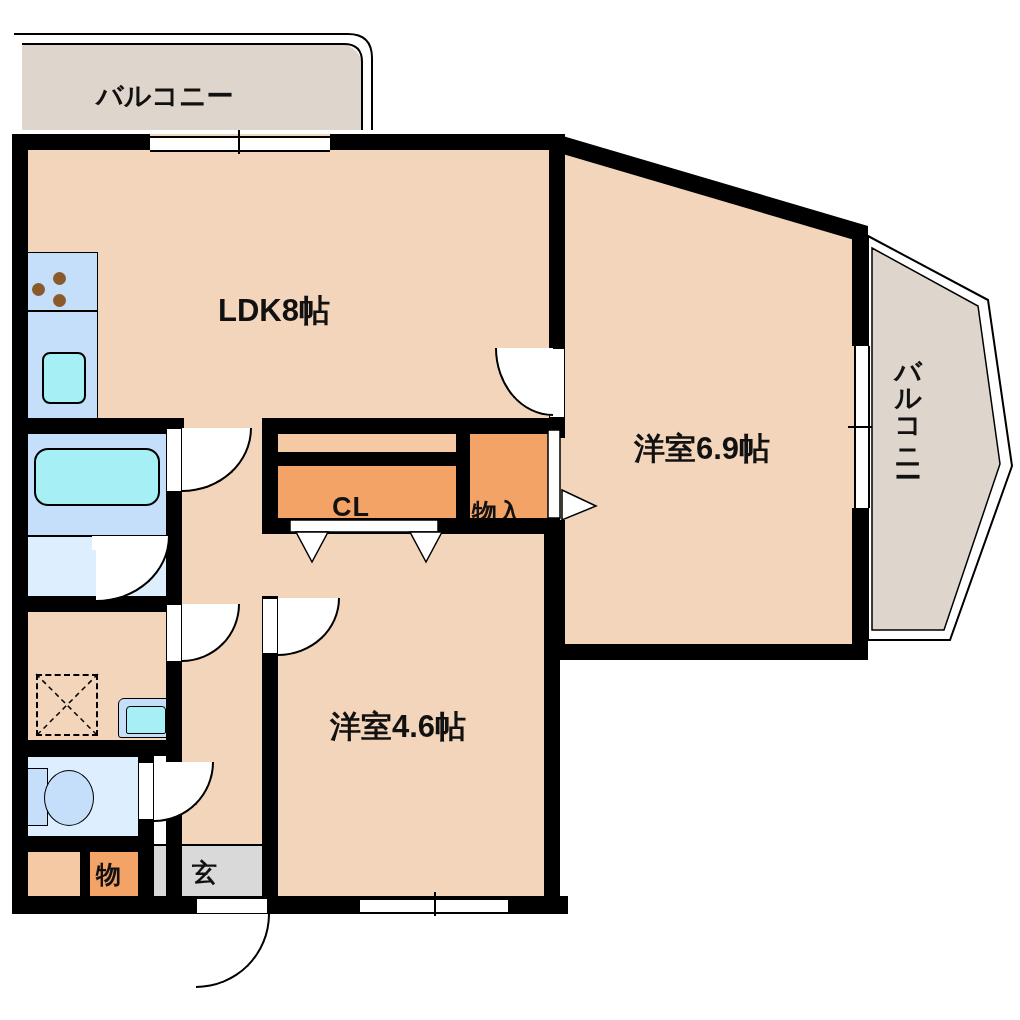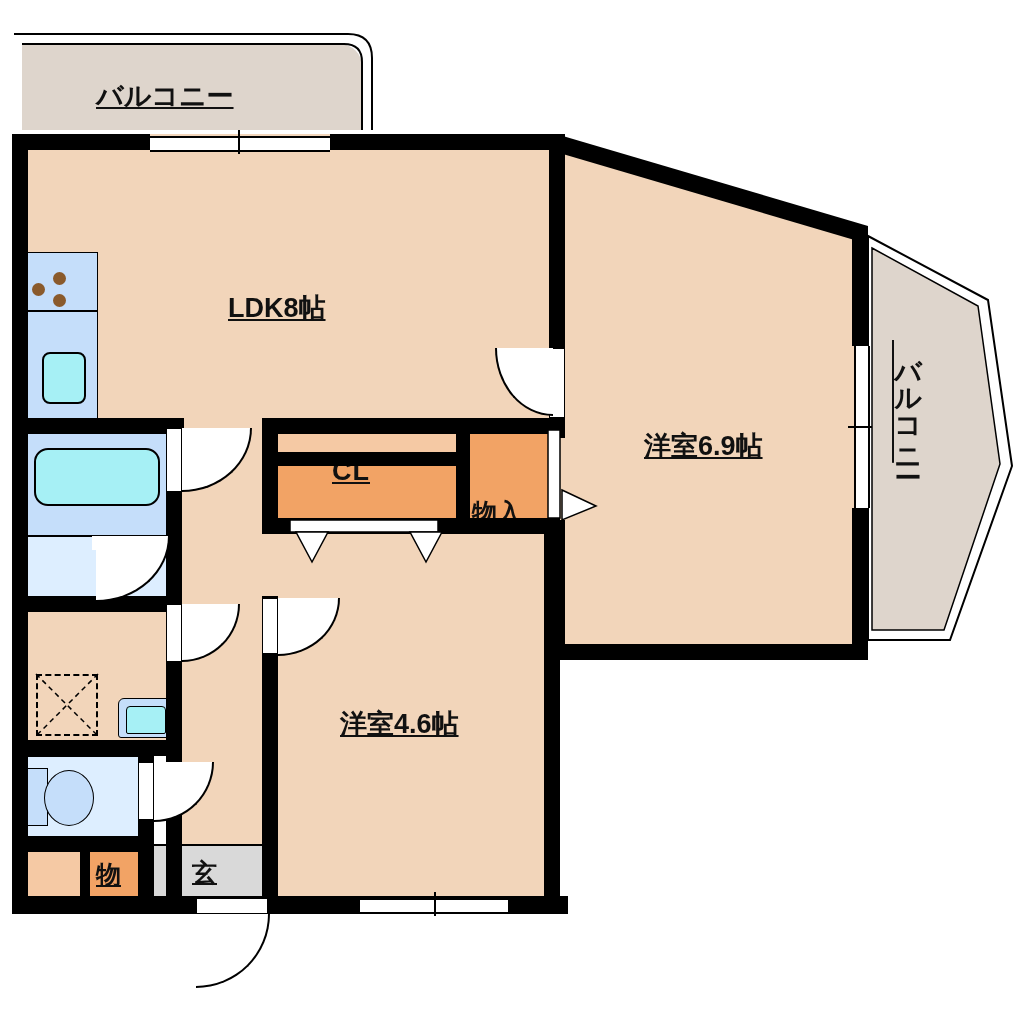--- a/index.html
+++ b/index.html
@@ -12,22 +12,22 @@
   .closet{background:#f2a365;}
   .closet-light{background:#f5c9a4;}
   .genkan{background:#d9d9d9;}
   .wet{background:#c5defa;}
   .wet-light{background:#ddeeff;}
   .tub{background:#a6f0f5;}
   .wall{background:#000000;}
   .thinline{background:#000000;}
   .white{background:#ffffff;}
   
-  .lbl{position:absolute;color:#111;white-space:nowrap;font-weight:700;text-decoration:underline;}
-  .lbl-lg{font-size:27px;margin-left:10px;}
+  .lbl{position:absolute;color:#111;white-space:nowrap;font-weight:700;}
+  .lbl-lg{font-size:31px;}
   .lbl-md{font-size:27px;}
   .lbl-sm{font-size:25px;}
   .lbl-cl{font-size:27px;letter-spacing:1px;}
   .vert{writing-mode:vertical-rl;text-orientation:upright;}
   
   .arc{position:absolute;border:2px solid #000;background:#ffffff;}
   .arc-br{border-radius:0 0 100% 0;}
   .arc-bl{border-radius:0 0 0 100%;}
   .winline{position:absolute;background:#ffffff;border-top:2px solid #000;border-bottom:2px solid #000;}
   .winmid{position:absolute;background:#000;}
@@ -83,21 +83,21 @@
   <div class="abs tub" style="left:126px;top:706px;width:40px;height:28px;border:1px solid #000;border-radius:4px 4px 2px 2px;"></div>
 
   <div class="abs" style="left:36px;top:674px;width:62px;height:62px;border:2px dashed #000;"></div>
   <svg class="ovl">
     <line x1="36" y1="674" x2="98" y2="736" stroke="#000" stroke-width="1.5" stroke-dasharray="5,4"></line>
     <line x1="98" y1="674" x2="36" y2="736" stroke="#000" stroke-width="1.5" stroke-dasharray="5,4"></line>
   </svg>
 
   <div class="abs closet-light" style="left:276px;top:432px;width:180px;height:22px;"></div>
   <div class="abs closet" style="left:276px;top:464px;width:180px;height:56px;"></div>
-  <div class="lbl lbl-cl" style="left:332px;top:456px;">CL</div>
+  <div class="lbl lbl-cl" style="left:332px;top:492px;">CL</div>
   <div class="abs closet" style="left:468px;top:432px;width:80px;height:88px;"></div>
   <div class="lbl lbl-sm" style="left:472px;top:460px;margin-top:36px;">物入</div>
   <div class="lbl lbl-sm" style="left:96px;top:858px;">物</div>
   <div class="lbl lbl-sm" style="left:192px;top:856px;">玄</div>
 
   <svg class="ovl">
     <polygon points="868,236 988,300 1012,466 950,640 868,640" fill="#ffffff" stroke="#000" stroke-width="2"></polygon>
     <polygon points="872,248 978,306 1000,464 944,630 872,630" fill="#ded5cc" stroke="#000" stroke-width="1.5"></polygon>
   </svg>
   <div class="lbl lbl-md vert" style="left:890px;top:340px;">バルコニー</div>

